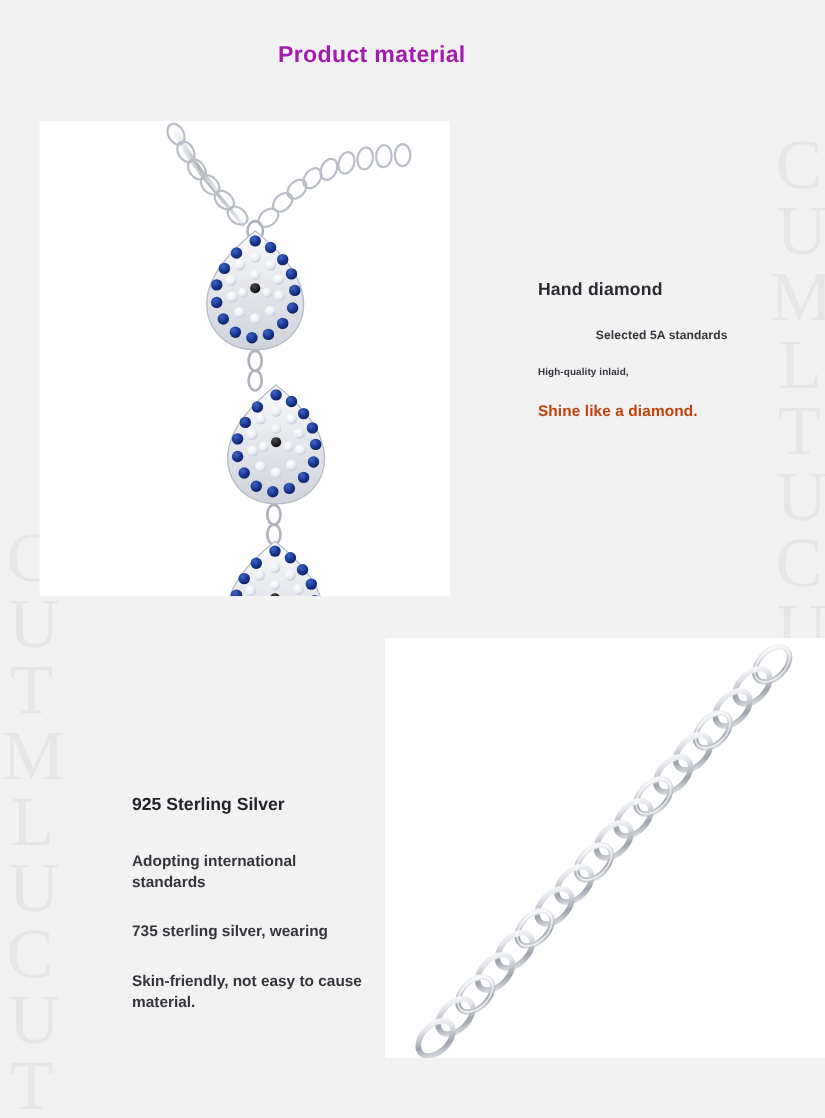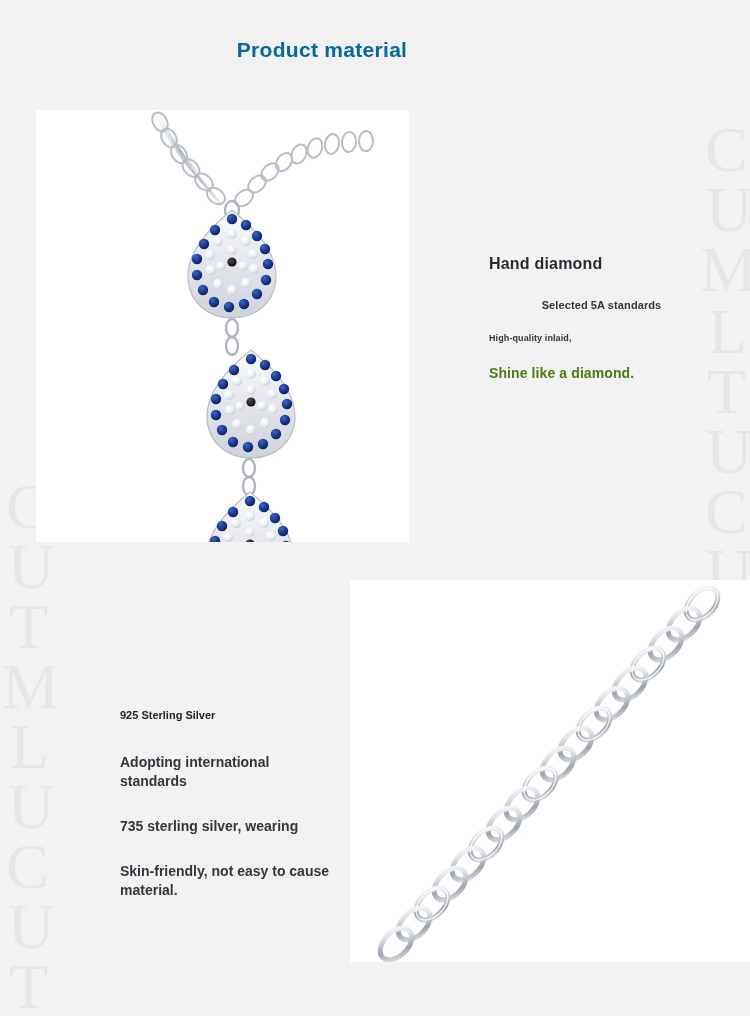--- a/index.html
+++ b/index.html
@@ -30,21 +30,22 @@
   
   .page-title {
     position: absolute;
     top: 38px;
     left: 0;
     width: 644px;
     text-align: center;
     font-size: 21px;
     font-weight: bold;
     letter-spacing: 0.3px;
-    color: #0369a1;
+    color: #a21caf;
+    padding-left: 16px;
   }
 
   
   .photo-top {
     position: absolute;
     left: 36px;
     top: 110px;
     width: 373px;
     height: 432px;
     background: #ffffff;
@@ -83,30 +84,30 @@
   .t-small {
     font-size: 9px;
     font-weight: bold;
     color: #35353d;
     margin: 0 0 22px 0;
     letter-spacing: 0.1px;
   }
   .h-mid {
     font-size: 14px;
     font-weight: bold;
-    color: #4d7c0f;
+    color: #c2410c;
     margin: 0;
     letter-spacing: 0.1px;
   }
 
   .block-left .h-strong2 {
-    font-size: 11px;
+    font-size: 16px;
     font-weight: bold;
     color: #23232b;
-    margin: 4px 0 32px 0;
+    margin: 18px 0 32px 0;
   }
   .block-left p {
     font-size: 14px;
     font-weight: bold;
     color: #35353d;
     margin: 0 0 26px 0;
     line-height: 1.35;
   }
 
   

